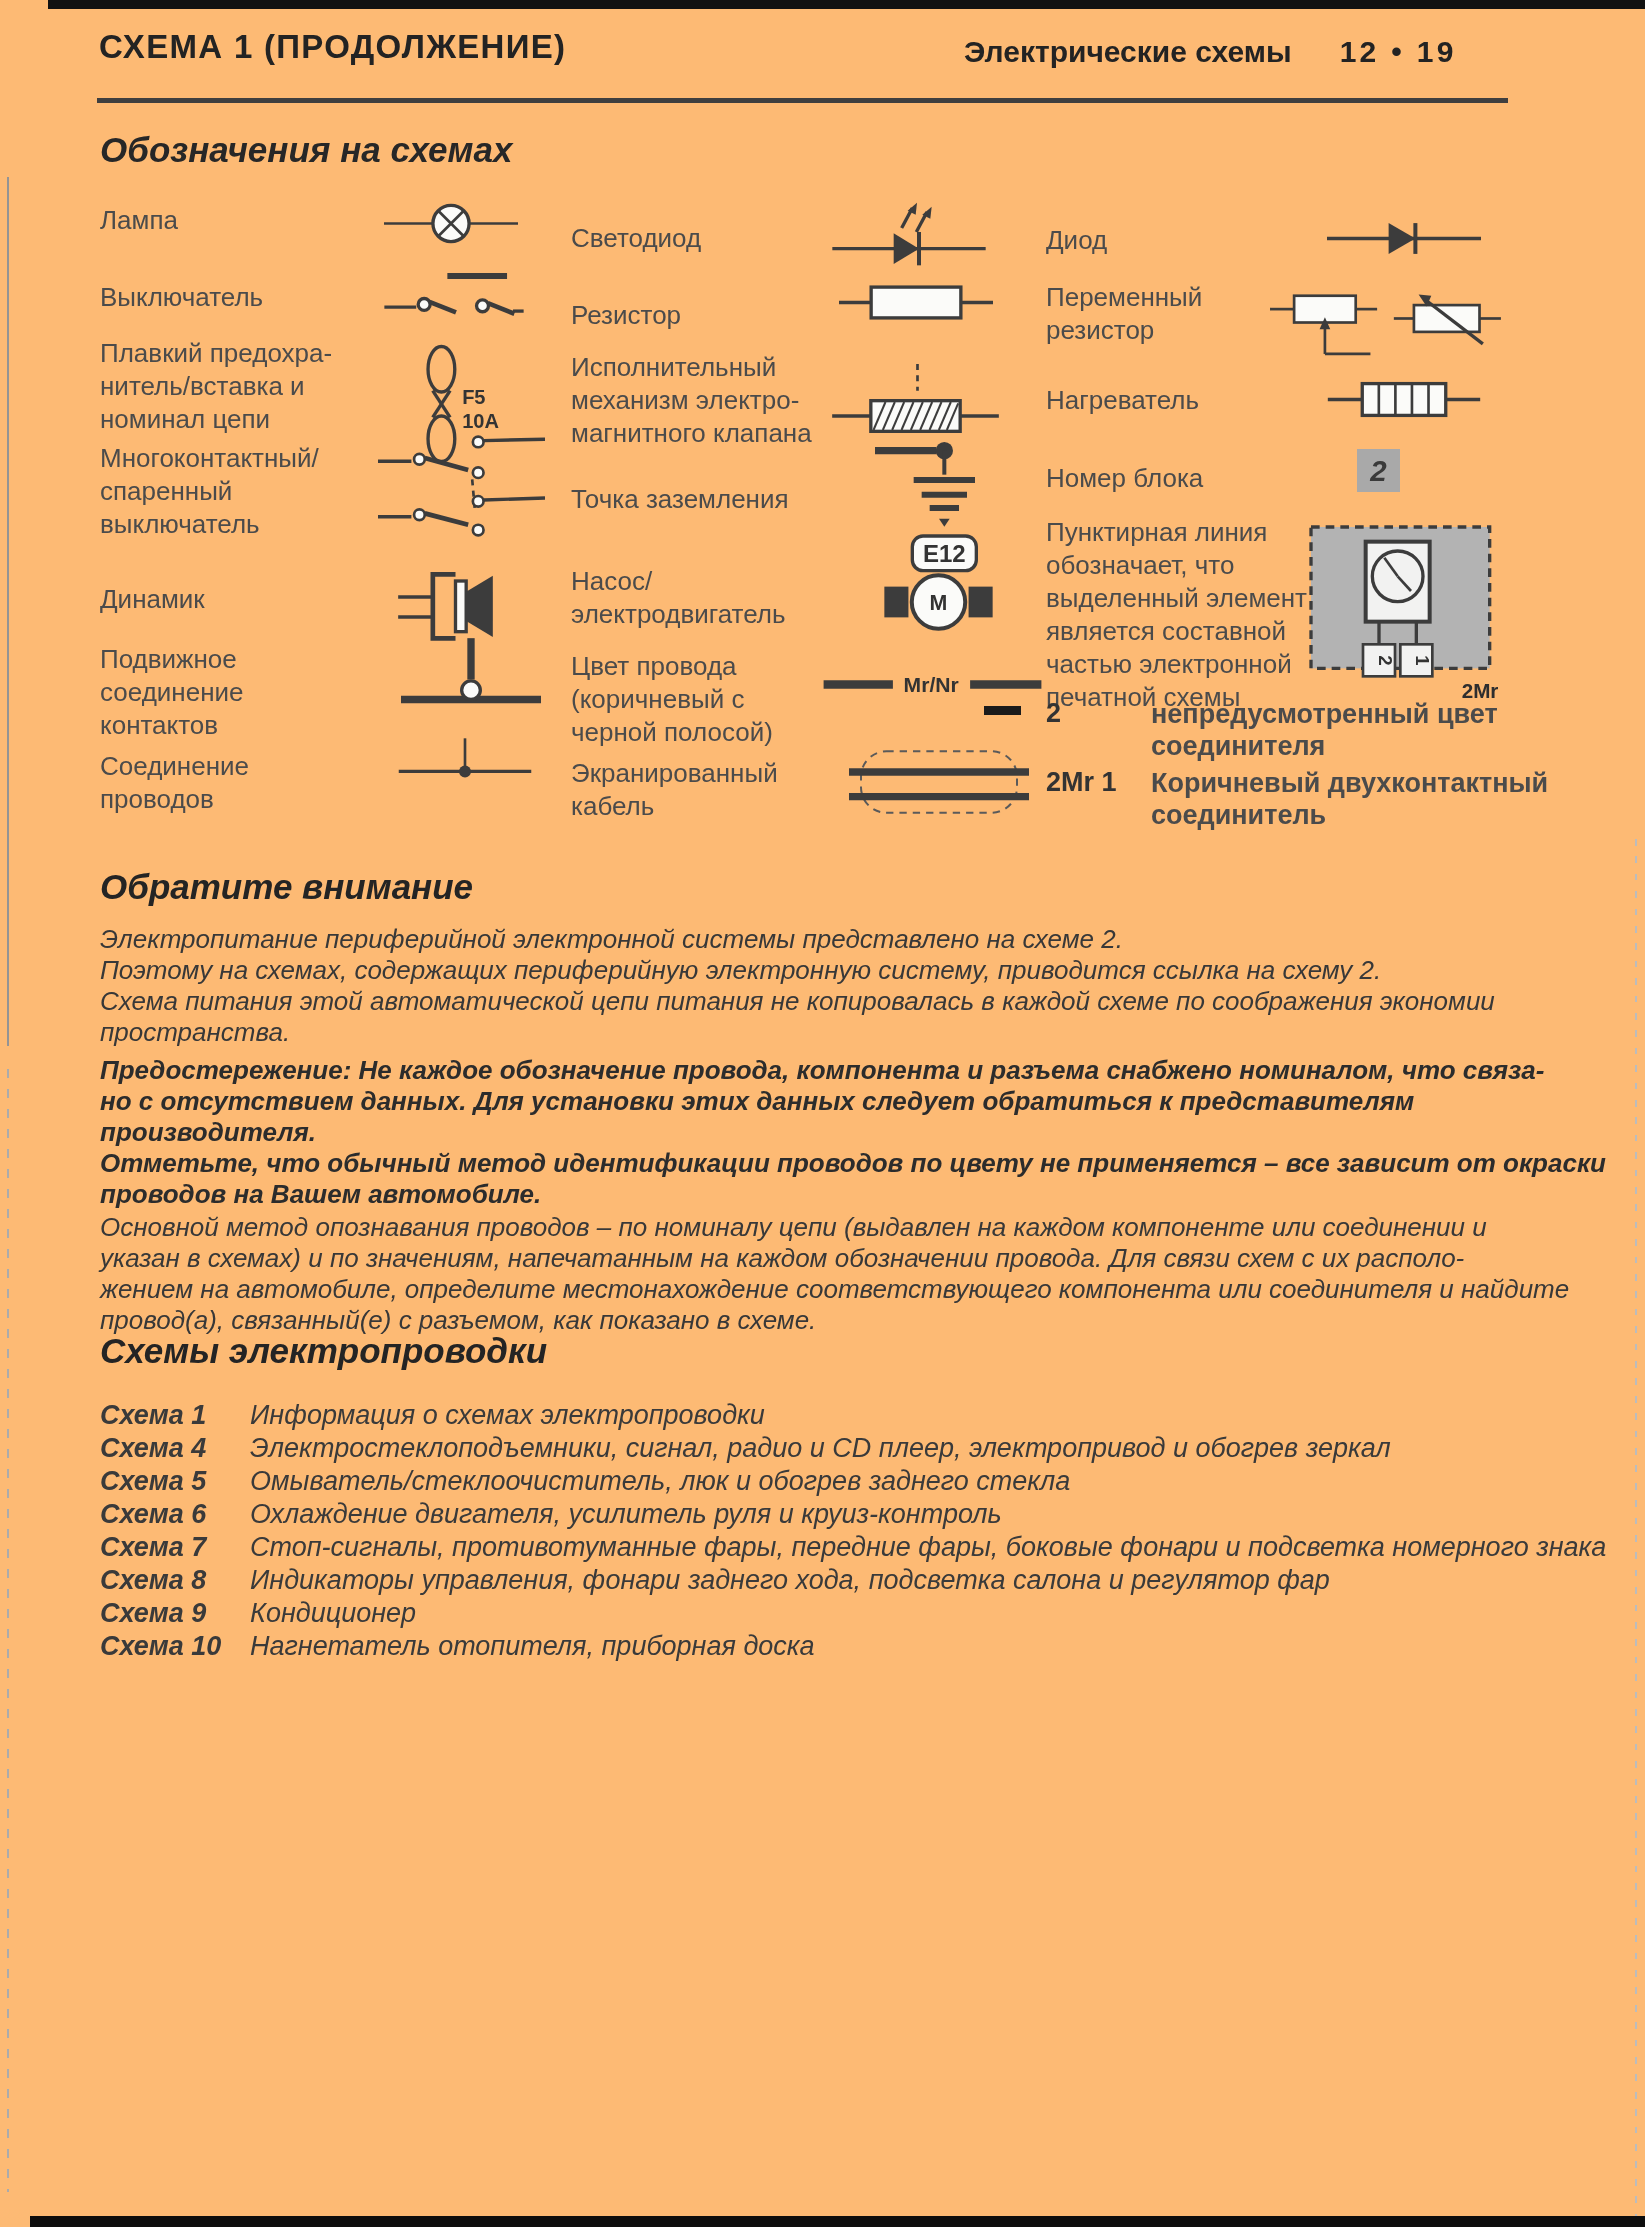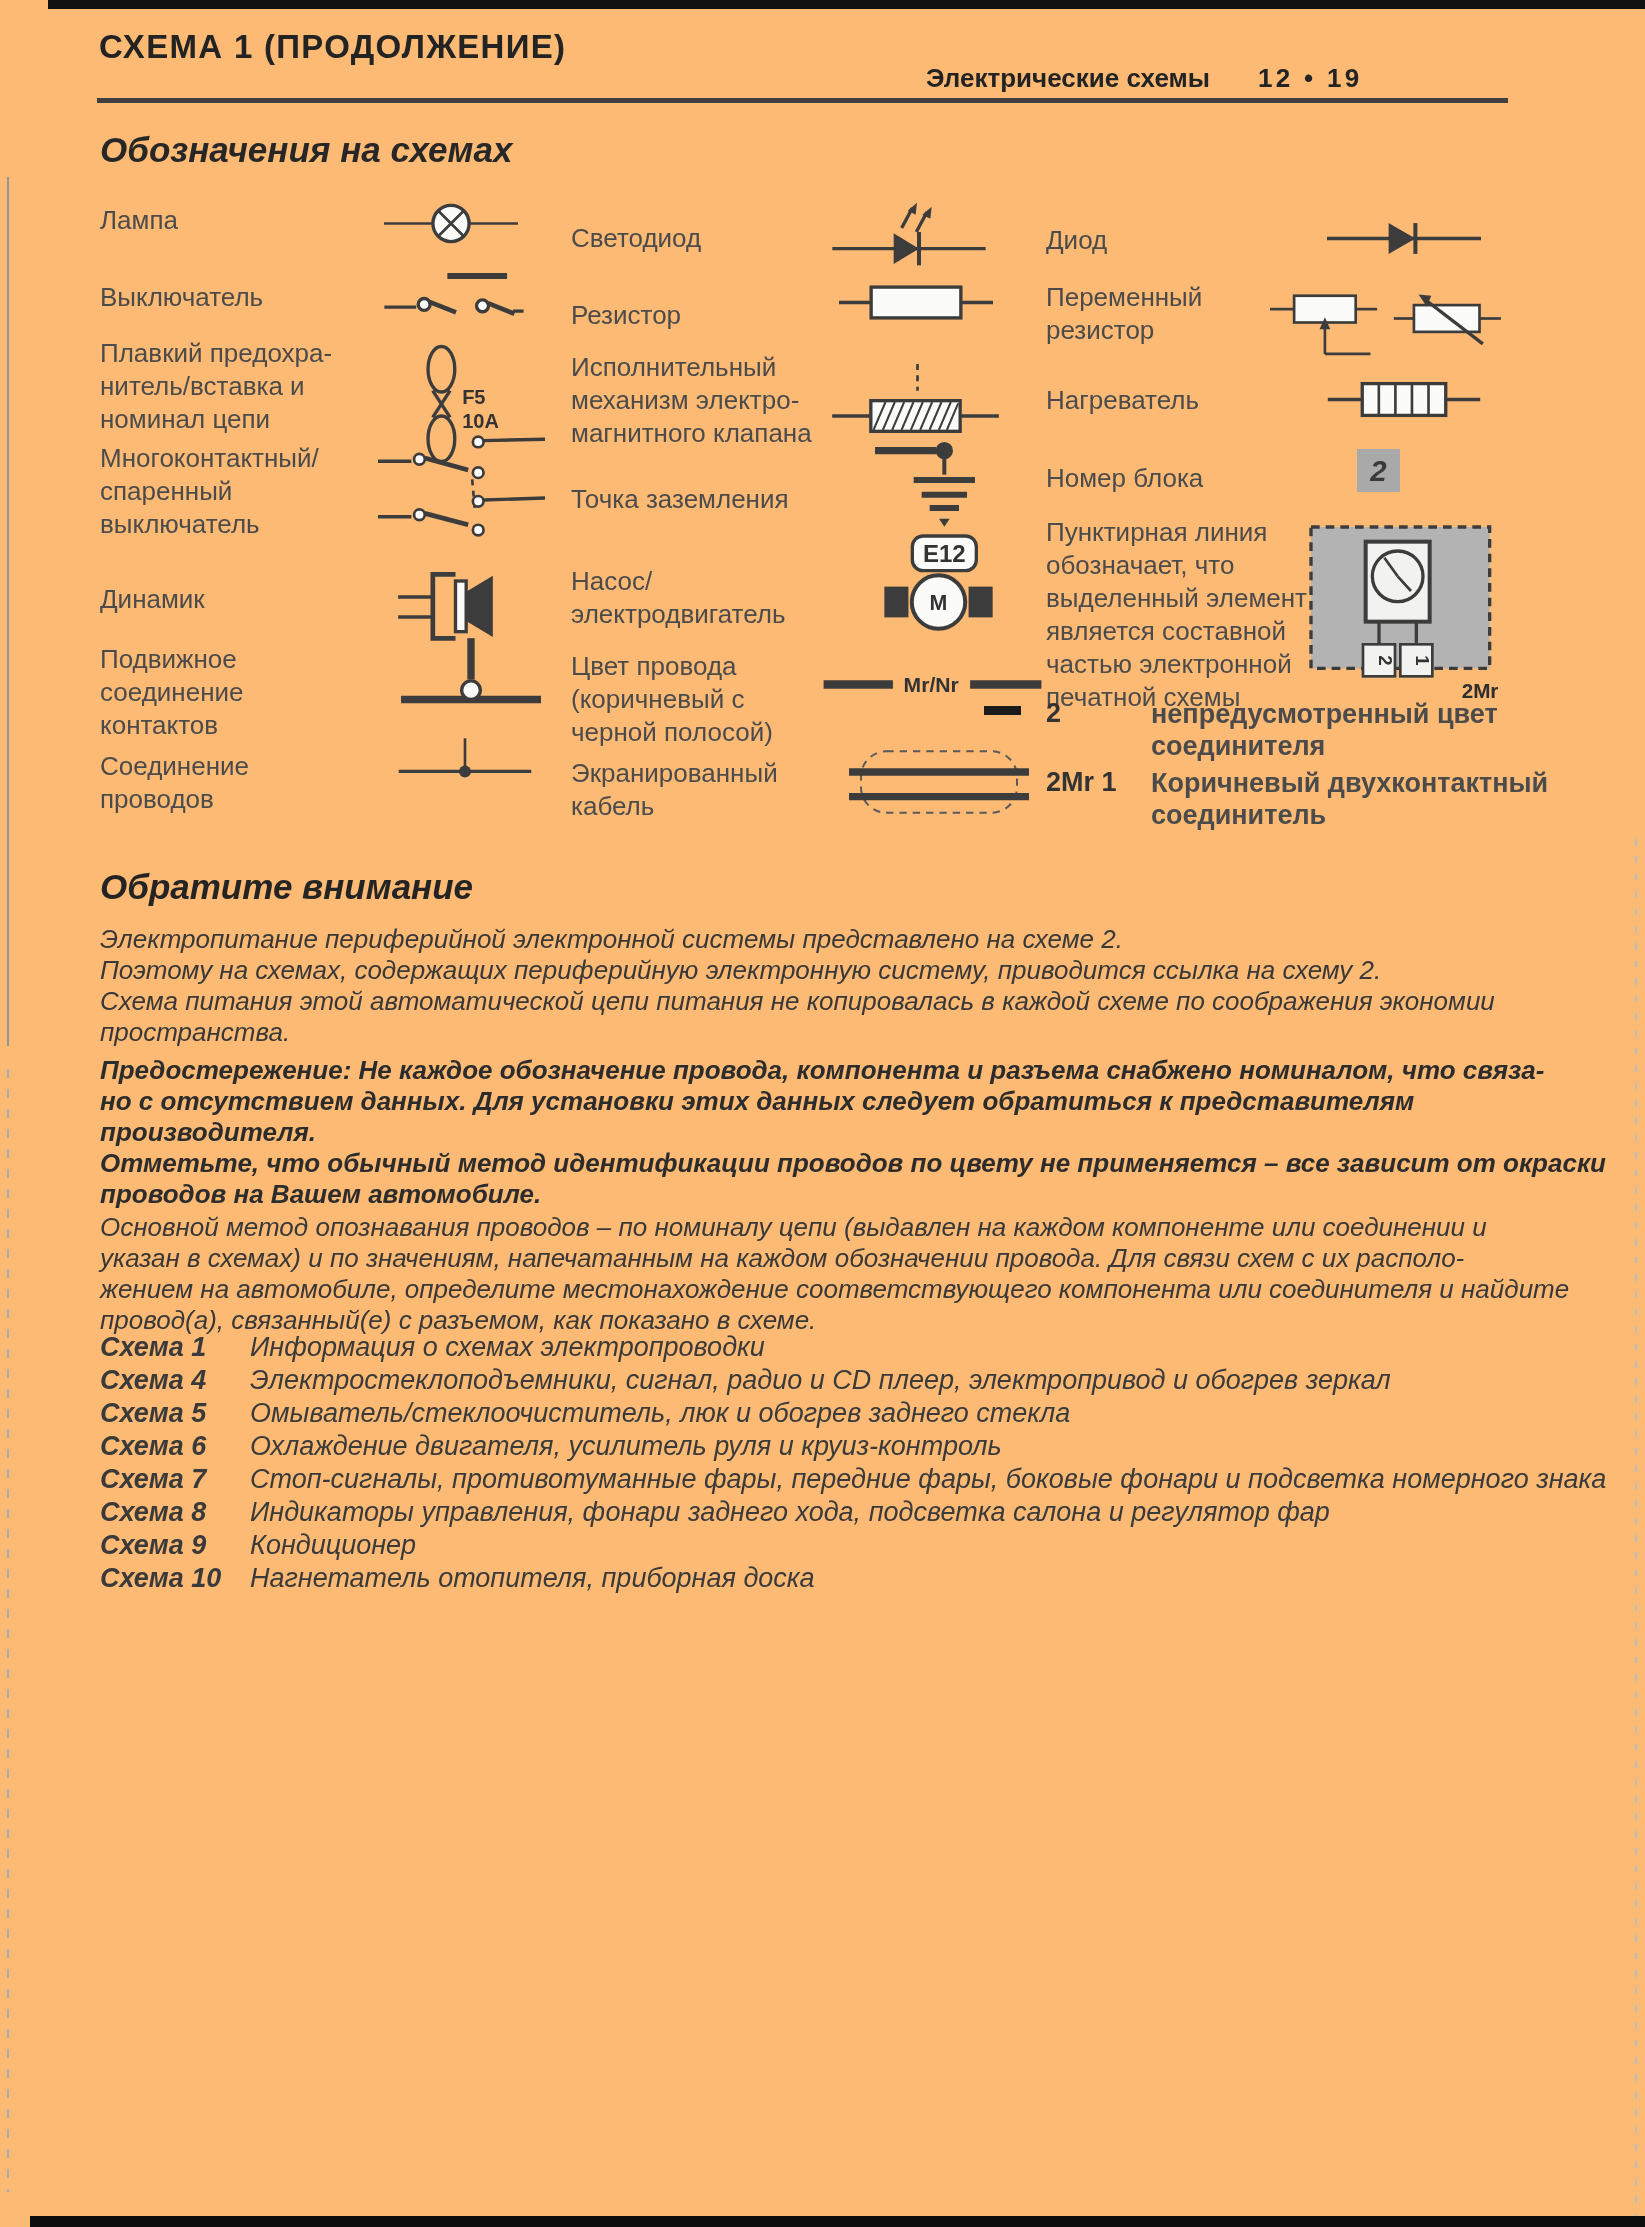--- a/index.html
+++ b/index.html
@@ -12,21 +12,21 @@
   .left-line {position:absolute; left:6.7px; top:177px; width:2px; height:869px; background:#949494;}
   .left-line-dashed {position:absolute; left:6.7px; top:1069px; width:2px; height:1123px;
          background:repeating-linear-gradient(#ababab 0 9.4px, transparent 9.4px 20px);}
   .right-dots {position:absolute; left:1635px; top:839px; width:2px; height:1377px;
          background:repeating-linear-gradient(#bcbcbc 0 6.7px, transparent 6.7px 17.4px);}
   .stray-mark {position:absolute; left:984px; top:706px; width:37px; height:8.7px; background:#1b1b1b;}
 
   
   .header-left {position:absolute; left:99px; top:28px; font-size:33px; font-weight:bold;
          color:#232323; letter-spacing:1.3px;}
-  .header-right {position:absolute; left:926px; top:35px; font-size:26px; font-weight:bold; color:#232323;margin-top:28px;}
+  .header-right {position:absolute; left:964px; top:35px; font-size:30px; font-weight:bold; color:#232323;}
   .pageno {margin-left:48px; letter-spacing:3.3px;}
   .rule {position:absolute; left:97px; top:98px; width:1411px; height:4.7px; background:#3f3f3f;}
 
   
   .legend-title {position:absolute; left:100px; top:130px; font-size:35px; font-weight:bold;
          font-style:italic; color:#272727;}
   .lrow {position:absolute; font-size:26px; line-height:33px; color:#4b4b4b; white-space:pre-line;}
   .sym {position:absolute;}
   .keyrow {position:absolute; display:flex;}
   .keycell {width:105px; font-size:27px; font-weight:bold; color:#333; flex:none;}
@@ -324,20 +324,21 @@
 но с отсутствием данных. Для установки этих данных следует обратиться к представителям производителя.
 Отметьте, что обычный метод идентификации проводов по цвету не применяется – все зависит от окраски
 проводов на Вашем автомобиле.</div>
     <div class="para">Основной метод опознавания проводов – по номиналу цепи (выдавлен на каждом компоненте или соединении и
 указан в схемах) и по значениям, напечатанным на каждом обозначении провода. Для связи схем с их располо-
 жением на автомобиле, определите местонахождение соответствующего компонента или соединителя и найдите
 провод(а), связанный(е) с разъемом, как показано в схеме.</div>
   </div>
 
   <div class="wiring">
+    <div class="wiring-title">Схемы электропроводки</div>
     <div class="witem">
       <div class="wlabel">Схема 1</div>
       <div class="wdesc">Информация о схемах электропроводки</div>
     </div>
     <div class="witem">
       <div class="wlabel">Схема 4</div>
       <div class="wdesc">Электростеклоподъемники, сигнал, радио и CD плеер, электропривод и обогрев зеркал</div>
     </div>
     <div class="witem">
       <div class="wlabel">Схема 5</div>

